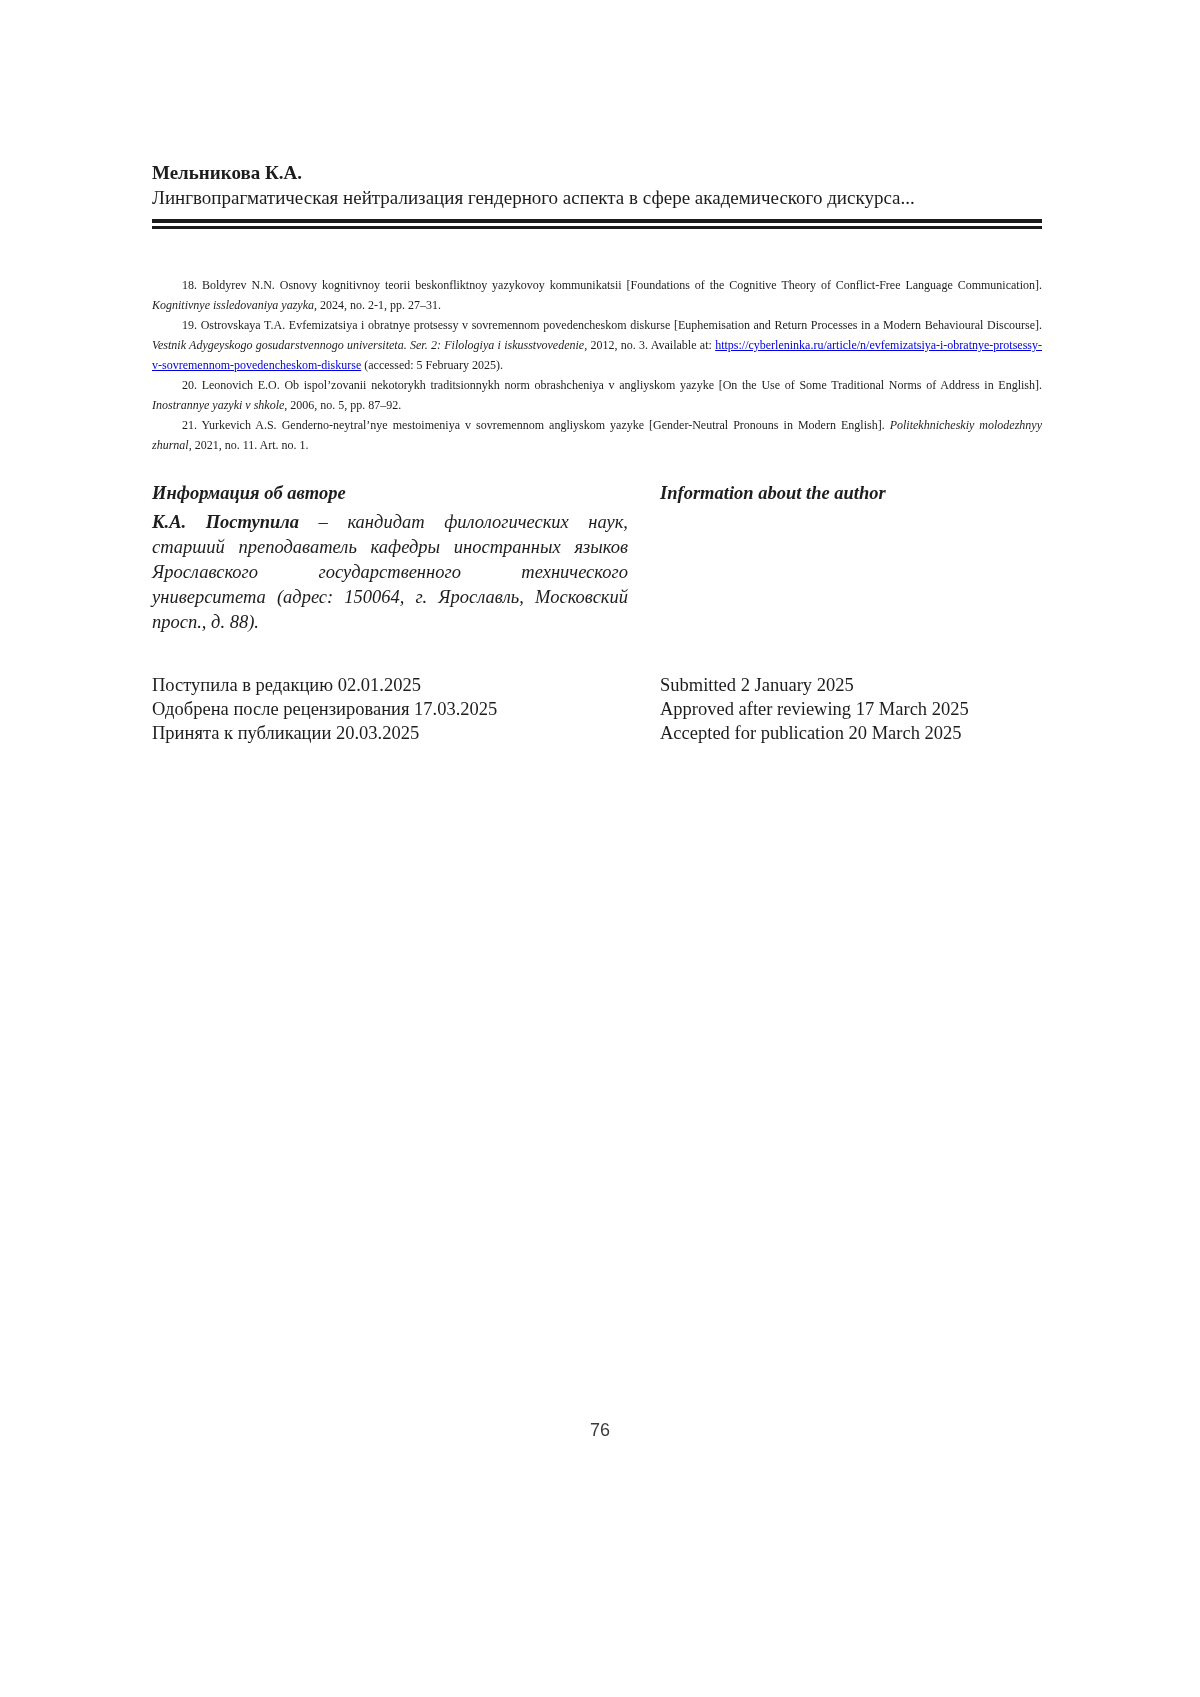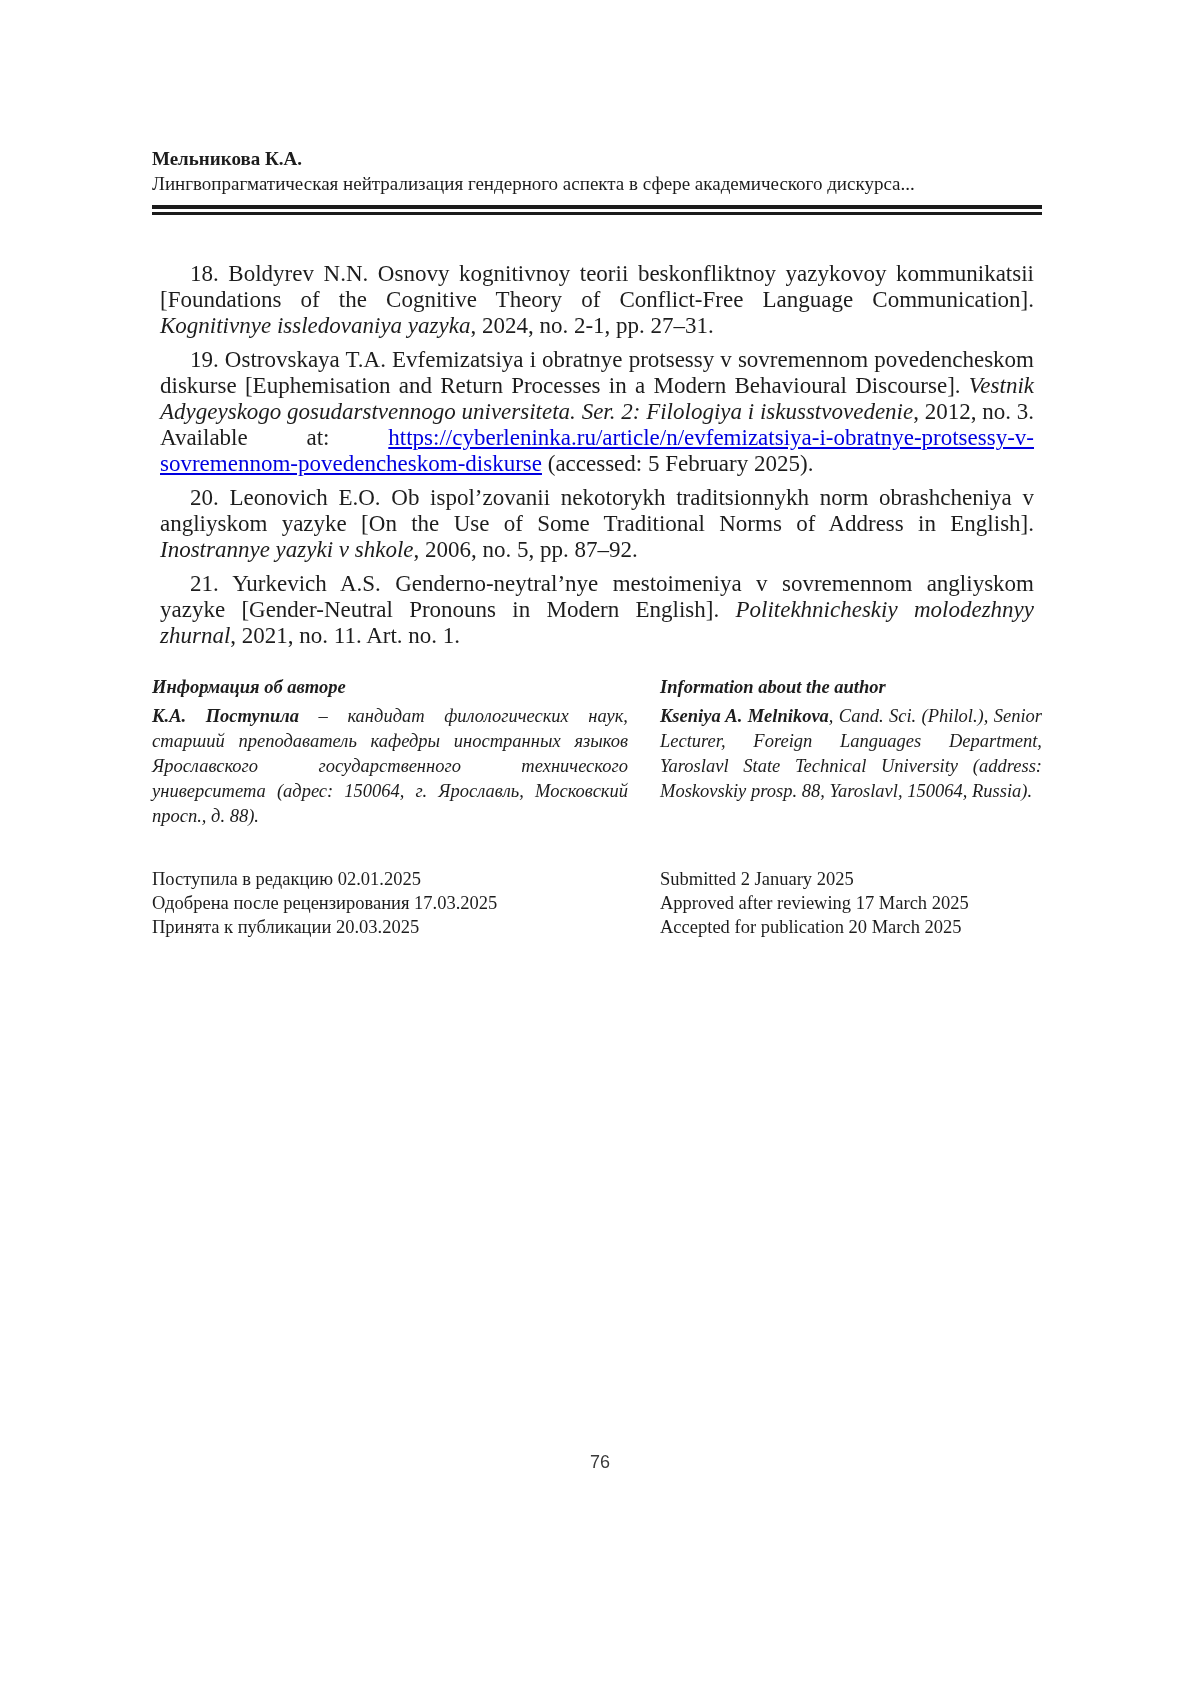--- a/index.html
+++ b/index.html
@@ -8,44 +8,44 @@
     width: 1200px;
     height: 1697px;
     background: #ffffff;
     font-family: "Liberation Serif", "DejaVu Serif", serif;
     color: var(--text, #1d1d1d);
     overflow: hidden;
   }
   .content {
     position: absolute;
     left: 152px;
-    top: 146px;
+    top: 160px;
     width: 890px;
   }
   
   .running-head .author-line {
     font-size: 19px; line-height: 25px; font-weight: bold;
   }
   .running-head .title-line {
     font-size: 19px; line-height: 25px;
   }
   .double-rule {
     margin-top: 9px;
     height: 3px;
     border-top: 4px solid var(--rule, #1b1b1b);
     border-bottom: 3px solid var(--rule, #1b1b1b);
   }
   
   .references { margin-top: 46px; }
   .references p.ref {
-    margin: 8px;
+    margin: 0;
     text-indent: 30px;
     text-align: justify;
-    font-size: 23px;
-    line-height: 26px;
+    font-size: 12px;
+    line-height: 20px;
   }
   .seg-plain { font-style: normal; }
   .seg-italic { font-style: italic; }
   .seg-bold-italic { font-style: italic; font-weight: bold; }
   a.seg-link {
     color: var(--link, #0000e0);
     text-decoration: underline;
     overflow-wrap: break-word;
   }
   
@@ -66,21 +66,21 @@
     text-align: justify;
     font-size: 18.5px;
     line-height: 25px;
   }
   .dates { font-size: 18.5px; line-height: 24px; }
   .dates-ru { text-align: left; }
   .dates-en { }
   
   .page-number {
     position: absolute;
-    left: 0; top: 1452px;
+    left: 0; top: 1420px;
     width: 1200px;
     text-align: center;
     font-family: "Liberation Sans", "DejaVu Sans", sans-serif;
     font-size: 18px;
     color: #3a3a3a;
   }
 </style>
 </head>
 <body>
 
@@ -100,21 +100,20 @@
         <p class="ref"><span class="seg-plain">21. Yurkevich A.S. Genderno-neytral’nye mestoimeniya v sovremennom angliyskom yazyke [Gender-Neutral Pronouns in Modern English]. </span><span class="seg-italic">Politekhnicheskiy molodezhnyy zhurnal</span><span class="seg-plain">, 2021, no. 11. Art. no. 1.</span></p>
       </section>
 
     <section class="columns">
       <div>
         <h3 class="col-heading">Информация об авторе</h3>
         <p class="col-para"><span class="seg-bold-italic">К.А. Поступила</span><span class="seg-italic"> – кандидат филологических наук, старший преподаватель кафедры иностранных языков Ярославского государственного техниче­ского университета (адрес: 150064, г. Ярославль, Московский просп., д. 88).</span></p>
       </div>
       <div>
         <h3 class="col-heading">Information about the author</h3>
-        <p class="col-para"><span class="seg-bold-italic">Kseniya A. Melnikova</span><span class="seg-italic">, Cand. Sci. (Philol.), Senior Lecturer, Foreign Languages Department, Yaroslavl State Technical University (address: Moskovskiy prosp. 88, Yaroslavl, 150064, Russia).</span></p>
       </div>
       <div class="dates dates-ru">
           <div>Поступила в редакцию 02.01.2025</div>
           <div>Одобрена после рецензирования 17.03.2025</div>
           <div>Принята к публикации 20.03.2025</div>
         </div>
       <div class="dates dates-en">
           <div>Submitted 2 January 2025</div>
           <div>Approved after reviewing 17 March 2025</div>
           <div>Accepted for publication 20 March 2025</div>

